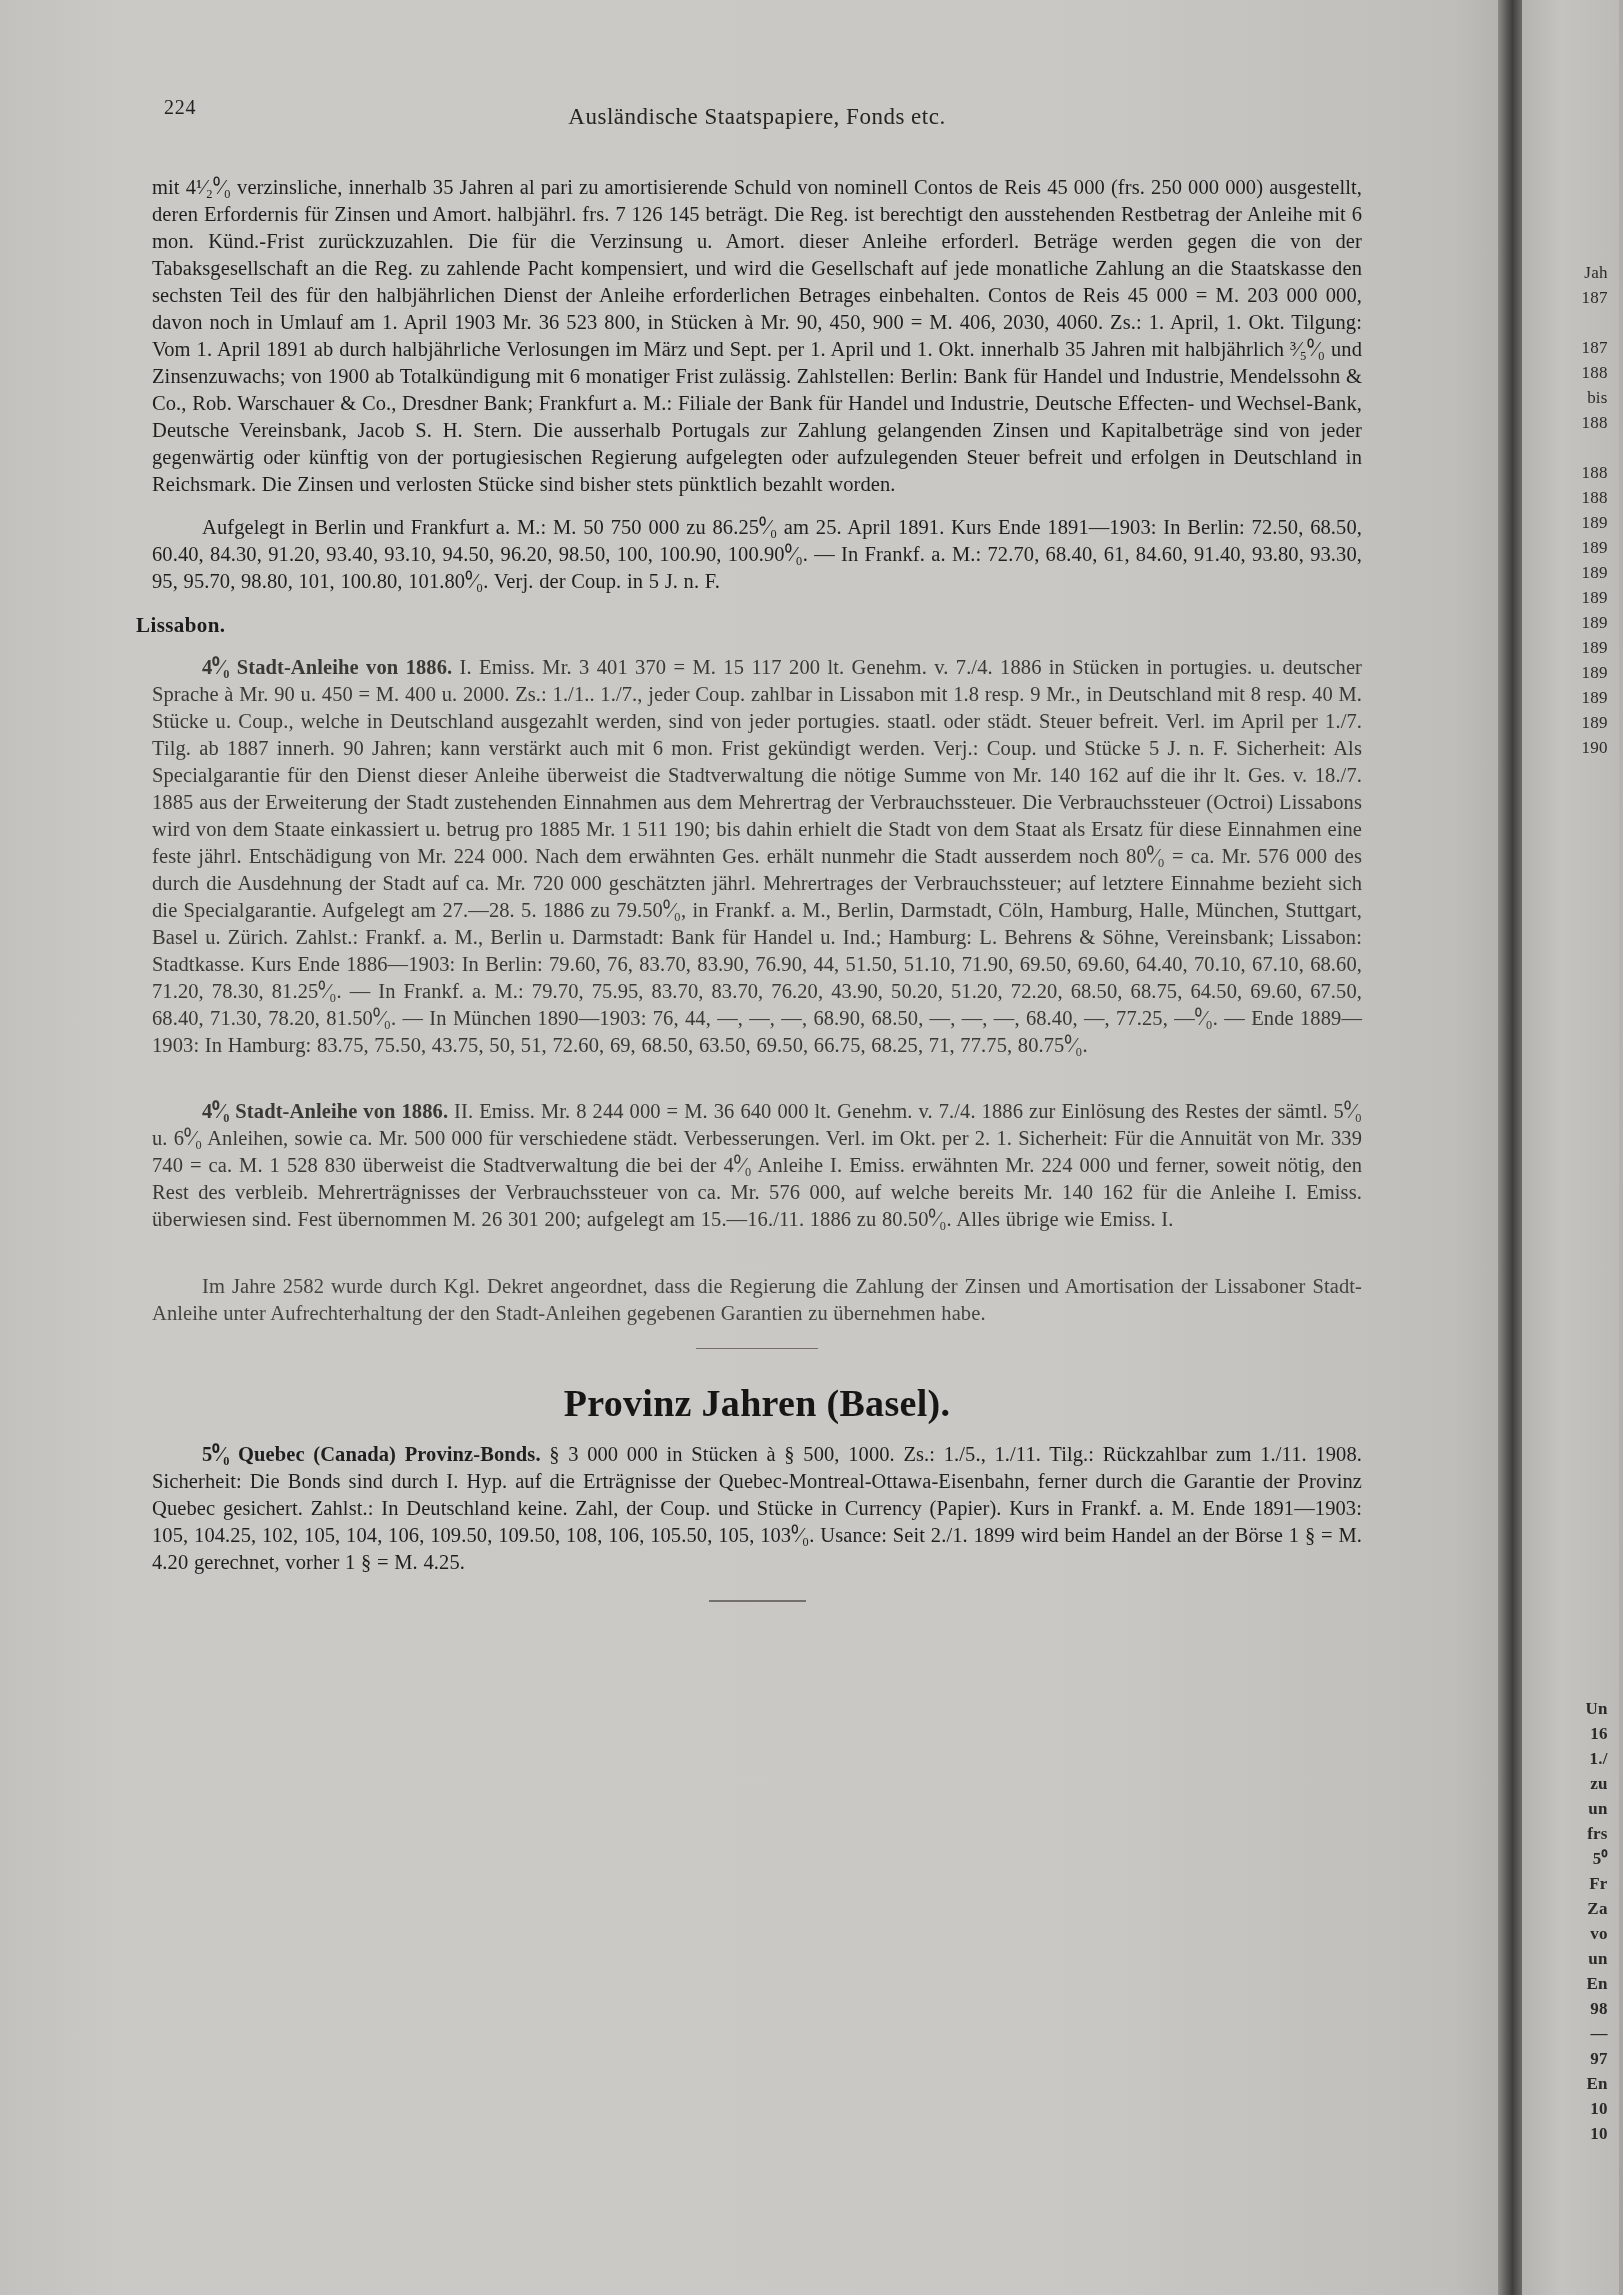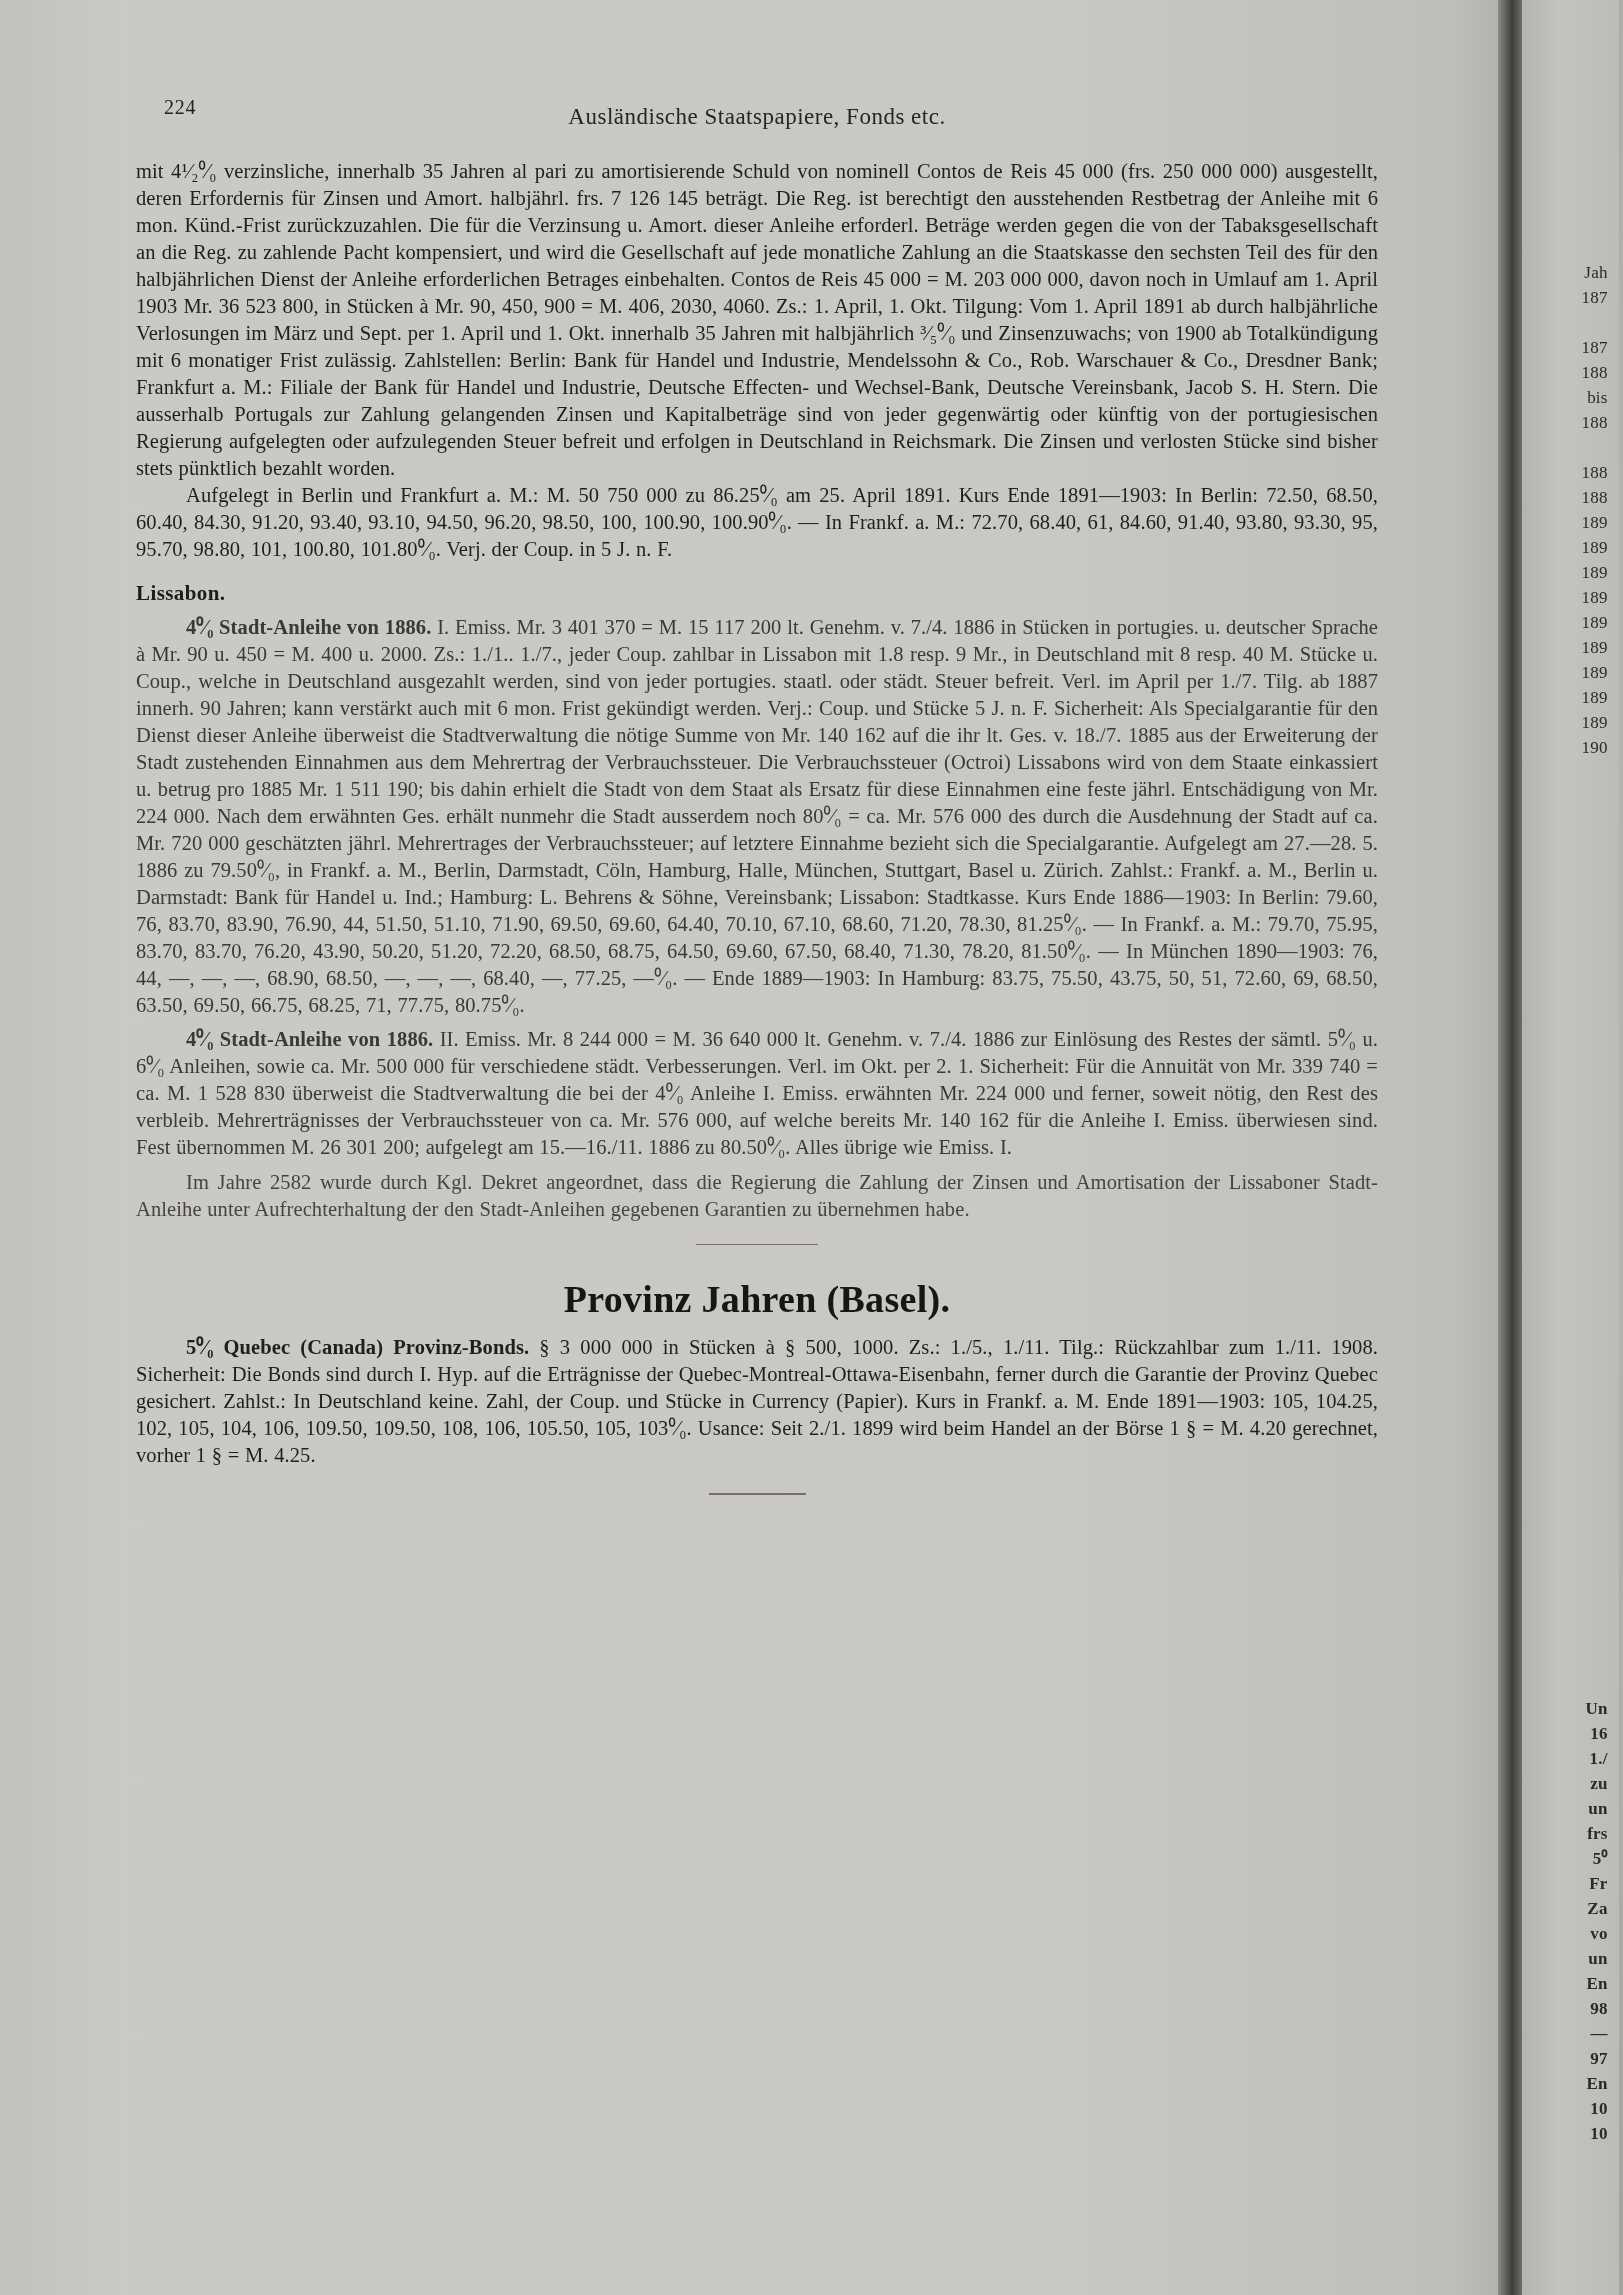--- a/index.html
+++ b/index.html
@@ -90,21 +90,21 @@
   }
 
   .body {
     position: absolute;
     left: 0;
     top: 158px;
     width: 1242px;
   }
 
   p {
-    margin: 0;
+    margin: 16px;
     font-size: 20.5px;
     line-height: 27px;
     color: #201f1d;
     text-align: justify;
     letter-spacing: 0.1px;
     word-spacing: 0.4px;
   }
   p.indent { text-indent: 50px; }
   .blockgap { height: 7.3px; }
 

